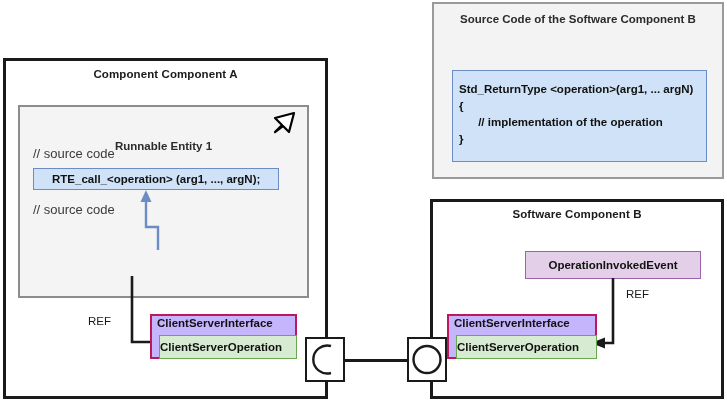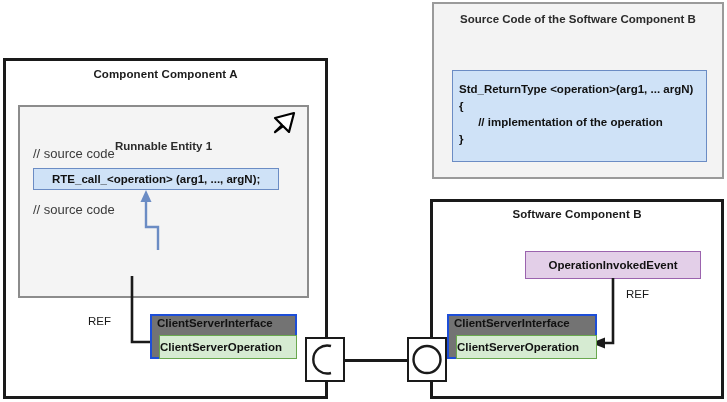--- a/index.html
+++ b/index.html
@@ -96,22 +96,22 @@
     padding-left: 18px;
   }
   .box-purple {
     background: #e3cfe8;
     border: 1.5px solid #9b63ae;
     justify-content: center;
   }
 
   
   .iface {
-    background: #737373;
-    border: 2px solid #1d4ed8;
+    background: #c4b5fd;
+    border: 2px solid #be185d;
   }
   .iface-title {
     position: absolute;
     top: 1px; left: 5px;
     font-size: 11.5px;
     font-weight: bold;
     color: #111111;
     white-space: nowrap;
   }
   .iface-op {

